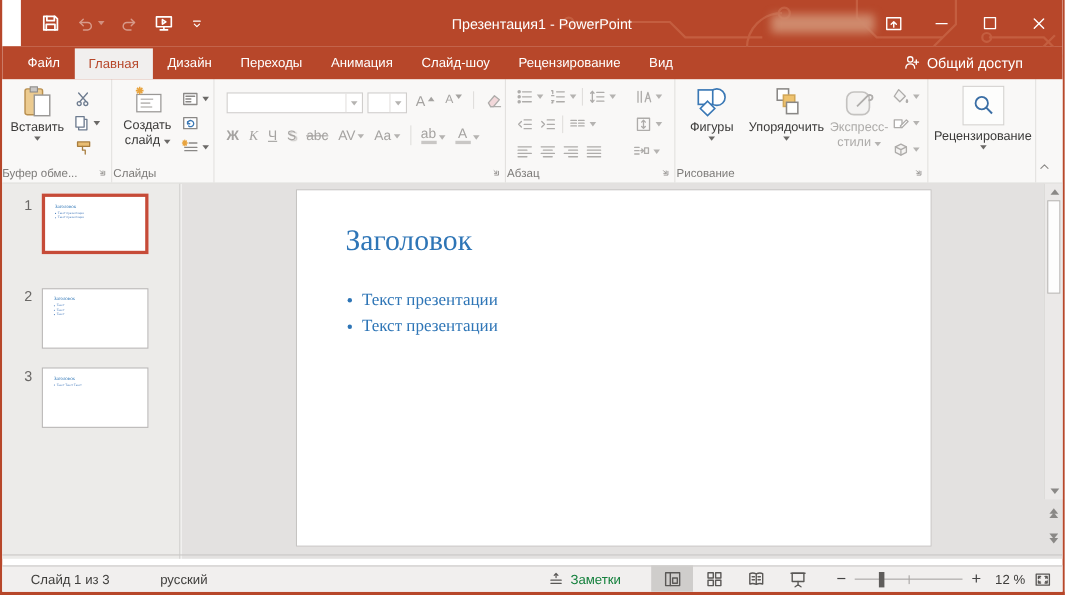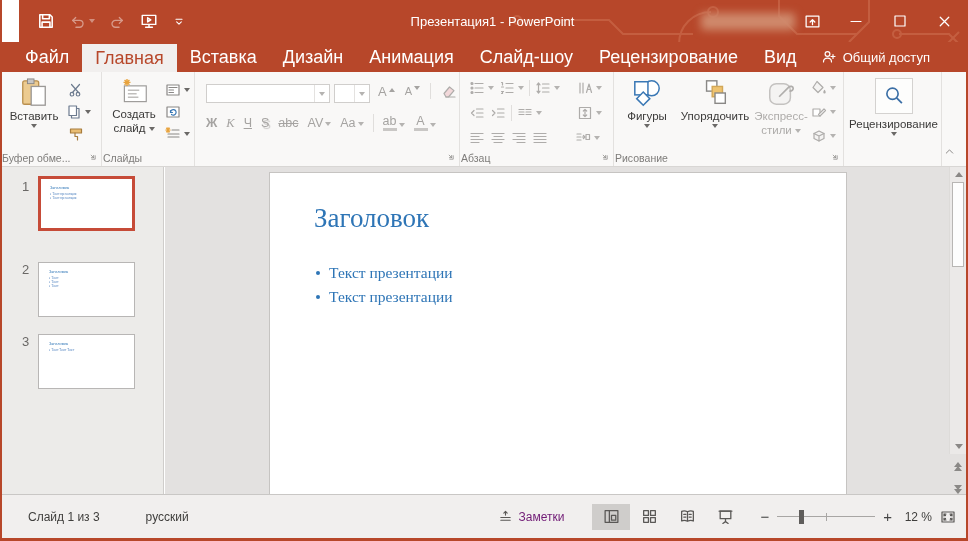--- a/index.html
+++ b/index.html
@@ -15,21 +15,21 @@
   .pattern{position:absolute;left:0;top:0;pointer-events:none;opacity:.32}
   .qat{position:absolute;left:18px;top:0;height:42px;display:flex;align-items:center;gap:14px;z-index:2}
   .qbtn{display:flex;align-items:center;color:#fff}
   .dim{opacity:.45}
   .title{position:absolute;left:0;right:0;top:0;height:42px;display:flex;align-items:center;justify-content:center;font-size:13px;color:#fff;z-index:1}
   .blurbox{position:absolute;left:682px;top:13px;width:94px;height:17px;background:#cf8a6d;filter:blur(4px);border-radius:2px;z-index:2}
   .wbtns{position:absolute;right:0;top:0;height:42px;display:flex;z-index:2}
   .wbtn{width:44px;height:42px;display:flex;align-items:center;justify-content:center;color:#fff}
   
   .tabrow{position:absolute;left:0;top:42px;right:0;height:30px;background:#b7472a;display:flex;align-items:stretch;z-index:2}
-  .tab{display:flex;align-items:center;padding:0 13px;font-size:18px;color:#fff;white-space:nowrap}
+  .tab{display:flex;align-items:center;padding:0 13px;font-size:12px;color:#fff;white-space:nowrap}
   .tab.active{background:#f1efee;color:#b7472a;margin-top:2px}
   .tabspacer{margin-left:auto}
   .tabx{display:flex;align-items:center;gap:6px;font-size:13px;color:#fff;padding:0 11px;white-space:nowrap}
   .tabx.dim2{opacity:.85}
   
   .ribbon{position:absolute;left:0;top:72px;right:0;height:95px;background:#f9f8f7;border-bottom:1px solid #d8d6d4}
   .grp{position:absolute;top:0;height:94px;border-right:1px solid #e3e1df}
   .grplabel{position:absolute;left:0;right:0;bottom:2px;text-align:left;font-size:10.5px;color:#7e7c7a;white-space:nowrap}
   .launcher{position:absolute;right:3px;bottom:4px;color:#8a8886}
   .bigbtn{position:absolute;display:flex;flex-direction:column;align-items:center;gap:2px;font-size:11.5px;color:#3b3a39;text-align:center}
@@ -67,24 +67,24 @@
   .bdot{width:4px;height:4px;border-radius:50%;background:#2e75b6;flex:0 0 auto}
   .vscroll{position:absolute;right:0;top:0;width:17px;height:287px;background:#ebe9e8;border-left:1px solid #dddbd9}
   .vthumb{position:absolute;left:2px;right:2px;top:15px;height:85px;background:#fdfdfd;border:1px solid #b8b6b4}
   .tri{width:0;height:0;border-left:4px solid transparent;border-right:4px solid transparent}
   .tri.up{border-bottom:5px solid #8a8886}
   .tri.down{border-top:5px solid #8a8886}
   .sbtn{position:absolute;left:0;width:17px;display:flex;justify-content:center}
   .dblbtn{position:absolute;right:0;width:17px;display:flex;flex-direction:column;align-items:center;gap:1px}
   .splitline{position:absolute;left:0;right:0;bottom:3px;height:1px;background:#c9c7c5}
   
-  .statusbar{position:absolute;left:0;bottom:0;right:0;height:44px;background:#f1efee;border-top:1px solid #c9c7c5;display:flex;align-items:center;font-size:12px;color:#3f3e3c}
+  .statusbar{position:absolute;left:0;bottom:0;right:0;height:24px;background:#f1efee;border-top:1px solid #c9c7c5;display:flex;align-items:center;font-size:12px;color:#3f3e3c}
   .st{margin-left:26px}
   .st2{margin-left:46px}
-  .notes{margin-left:auto;display:flex;align-items:center;gap:6px;color:#701a75}
+  .notes{margin-left:auto;display:flex;align-items:center;gap:6px;color:#15803d}
   .viewbtns{display:flex;margin-left:28px}
   .vbtn{width:38px;height:26px;display:flex;align-items:center;justify-content:center;color:#5a5856}
   .vbtn.sel{background:#cfcdcb}
   .zoomctl{display:flex;align-items:center;margin-left:16px;gap:8px}
   .ztrack{position:relative;width:98px;height:14px}
   .zline{position:absolute;left:0;right:0;top:6.5px;height:1px;background:#a8a6a4}
   .ztick{position:absolute;left:49px;top:3px;width:1px;height:8px;background:#a8a6a4}
   .zthumb{position:absolute;left:22px;top:0;width:5px;height:14px;background:#5f5d5b}
   .zsign{font-size:15px;color:#444;line-height:1}
   .zpct{width:40px;text-align:right}
@@ -369,22 +369,22 @@
           <svg class="ic" style="width:17px;height:17px">
             <use href="#cl"></use>
           </svg>
         </span>
     </div>
   </div>
 
   <div class="tabrow">
     <div class="tab" style="margin-left:10px">Файл</div>
     <div class="tab active">Главная</div>
-    <div class="tab">Вставка</div>
     <div class="tab">Дизайн</div>
+    <div class="tab">Переходы</div>
     <div class="tab">Анимация</div>
     <div class="tab">Слайд-шоу</div>
     <div class="tab">Рецензирование</div>
     <div class="tab">Вид</div>
     <div class="tabspacer"></div>
     <div class="tabx">
       <svg class="ic" style="width:16px;height:16px">
           <use href="#sh"></use>
         </svg>
       <span>Общий доступ</span>

